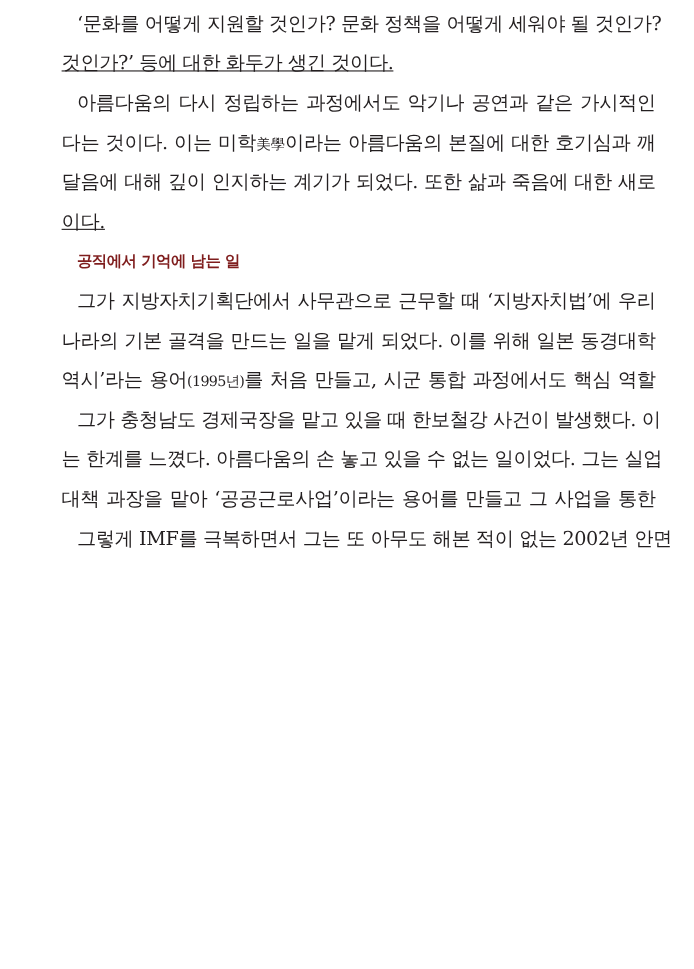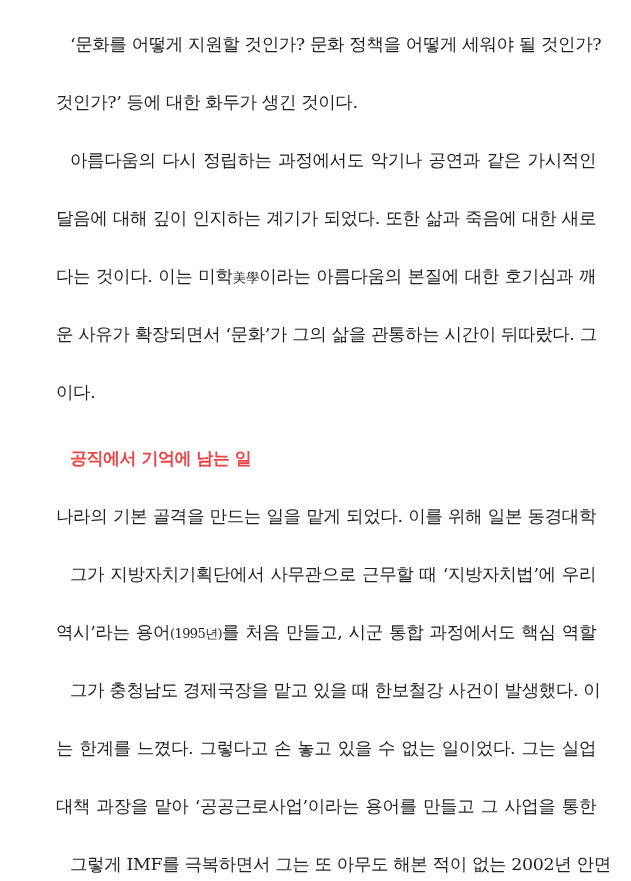--- a/index.html
+++ b/index.html
@@ -24,73 +24,71 @@
       color: #231f20;
       letter-spacing: -0.4px;
       word-spacing: 0px;
     }
     .line {
       display: block;
       white-space: nowrap;
       height: 36px;
       text-align: justify;
       text-align-last: justify;
-      margin-top: 22px;
     }
     .line.last {
       text-align-last: left;
+      text-decoration: underline;
     }
     .line.indent {
       padding-left: 14px;
     }
     .small {
       font-size: 13px;
       letter-spacing: -0.6px;
     }
     .heading {
       display: block;
       height: 36px;
-      margin-top: 30px;
       padding-left: 14px;
       font-family: "DejaVu Sans", "Liberation Sans", sans-serif;
       font-weight: bold;
-      font-size: 17px;
-      color: #ef4444;
+      font-size: 14px;
+      color: #7f1d1d;
       letter-spacing: -0.5px;
     }
   </style>
 </head>
 <body>
 
 <div class="page">
 
   <div>
     <span class="line indent">‘문화를 어떻게 지원할 것인가? 문화 정책을 어떻게 세워야 될 것인가?</span>
     <span class="line last">것인가?’ 등에 대한 화두가 생긴 것이다.</span>
   </div>
 
   <div>
     <span class="line indent">아름다움의 다시 정립하는 과정에서도 악기나 공연과 같은 가시적인</span>
+    <span class="line"><span>다는 것이다. 이는 미학</span><span class="small">美學</span><span>이라는 아름다움의 본질에 대한 호기심과 깨</span></span>
     <span class="line">달음에 대해 깊이 인지하는 계기가 되었다. 또한 삶과 죽음에 대한 새로</span>
-    <span class="line"><span>다는 것이다. 이는 미학</span><span class="small">美學</span><span>이라는 아름다움의 본질에 대한 호기심과 깨</span></span>
-    <span class="line">운 사유가 확장되면서 ‘문화’가 그의 삶을 관통하는 시간이 뒤따랐다. 그</span>
     <span class="line last">이다.</span>
   </div>
 
   <span class="heading">공직에서 기억에 남는 일</span>
 
   <div>
+    <span class="line indent">그가 지방자치기획단에서 사무관으로 근무할 때 ‘지방자치법’에 우리</span>
     <span class="line">나라의 기본 골격을 만드는 일을 맡게 되었다. 이를 위해 일본 동경대학</span>
-    <span class="line indent">그가 지방자치기획단에서 사무관으로 근무할 때 ‘지방자치법’에 우리</span>
     <span class="line"><span>역시’라는 용어</span><span class="small">(1995년)</span><span>를 처음 만들고, 시군 통합 과정에서도 핵심 역할</span></span>
   </div>
 
   <div>
     <span class="line indent">그가 충청남도 경제국장을 맡고 있을 때 한보철강 사건이 발생했다. 이</span>
-    <span class="line">는 한계를 느꼈다. 그렇다고 손 놓고 있을 수 없는 일이었다. 그는 실업</span>
+    <span class="line">는 한계를 느꼈다. 아름다움의 손 놓고 있을 수 없는 일이었다. 그는 실업</span>
     <span class="line">대책 과장을 맡아 ‘공공근로사업’이라는 용어를 만들고 그 사업을 통한</span>
   </div>
 
   <div>
     <span class="line indent">그렇게 IMF를 극복하면서 그는 또 아무도 해본 적이 없는 2002년 안면</span>
   </div>
 
 </div>
 
 </body></html>

